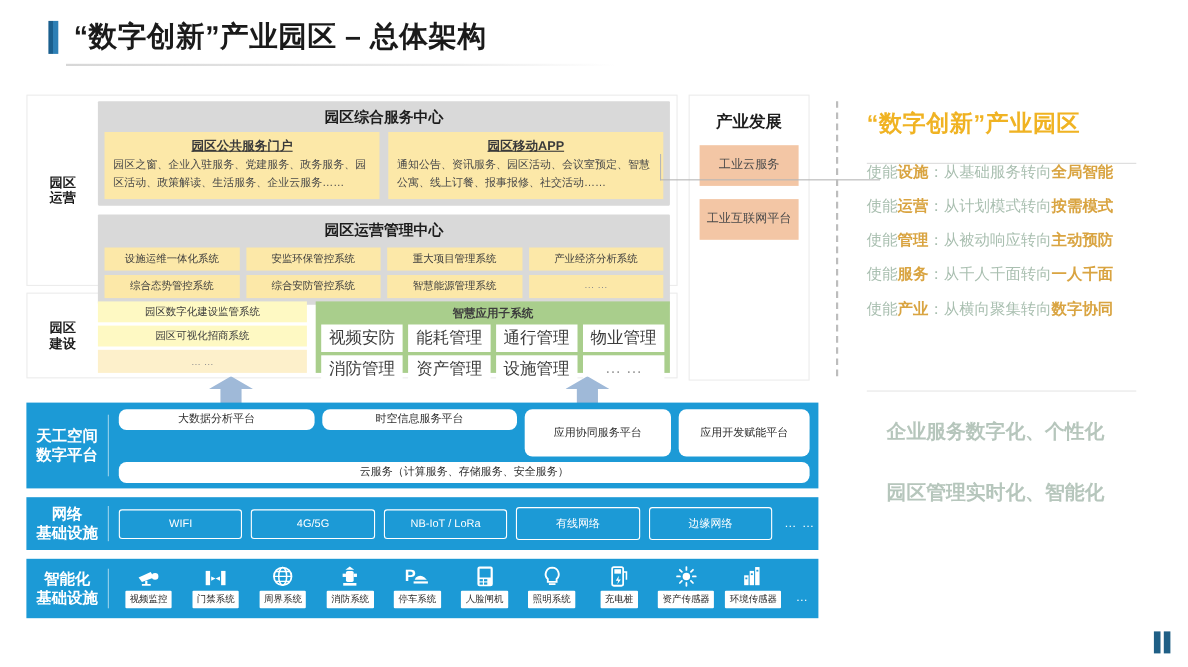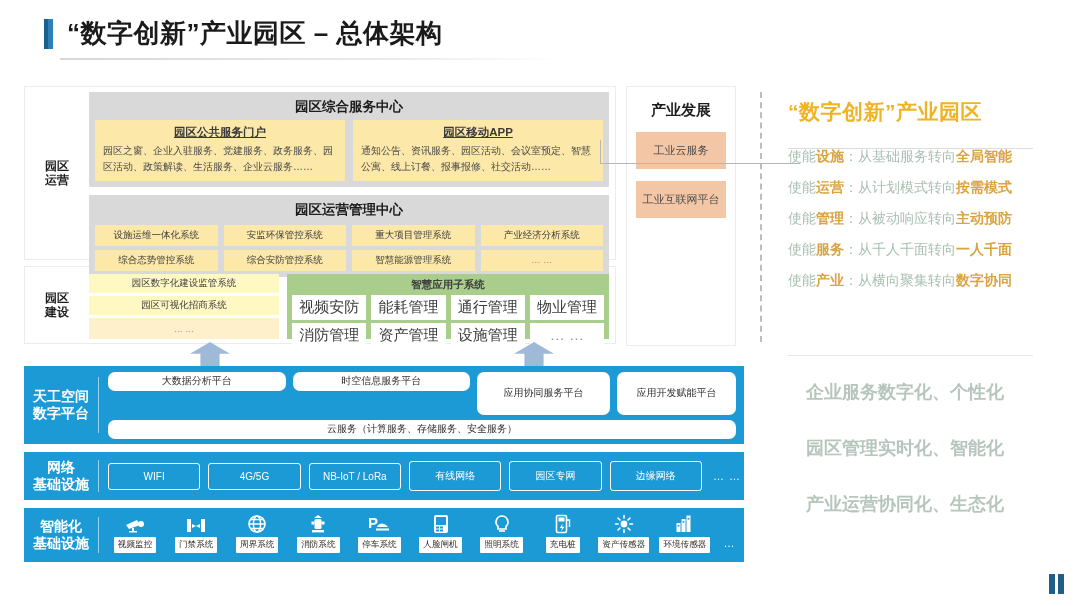--- a/index.html
+++ b/index.html
@@ -216,21 +216,20 @@
   <div class="blue-label">
     <div>网络</div>
     <div>基础设施</div>
   </div>
   <div class="blue-sep" style="height:32px"></div>
   <div class="net-body">
     <div class="net-chip">WIFI</div>
     <div class="net-chip">4G/5G</div>
     <div class="net-chip">NB-IoT / LoRa</div>
     <div class="net-chip">有线网络</div>
-    <div class="net-chip">园区专网</div>
     <div class="net-chip">边缘网络</div>
     <div class="net-dots">… …</div>
   </div>
 </div>
 
 <div id="smart-band">
   <div class="blue-label">
     <div>智能化</div>
     <div>基础设施</div>
   </div>
@@ -391,19 +390,18 @@
     </div>
     <div class="en-line">
       <span class="k1">使能</span><span class="k2">产业</span><span class="mid">：</span><span class="mid">从横向聚集转向</span><span class="k3">数字协同</span>
     </div>
   </div>
 </div>
 
 <div id="outcomes">
   <div class="outcome">企业服务数字化、个性化</div>
   <div class="outcome">园区管理实时化、智能化</div>
-  <div class="outcome">产业运营协同化、生态化</div>
 </div>
 
 <div id="corner-mark">
     <i></i>
     <i></i>
   </div>
 
 </body></html>

